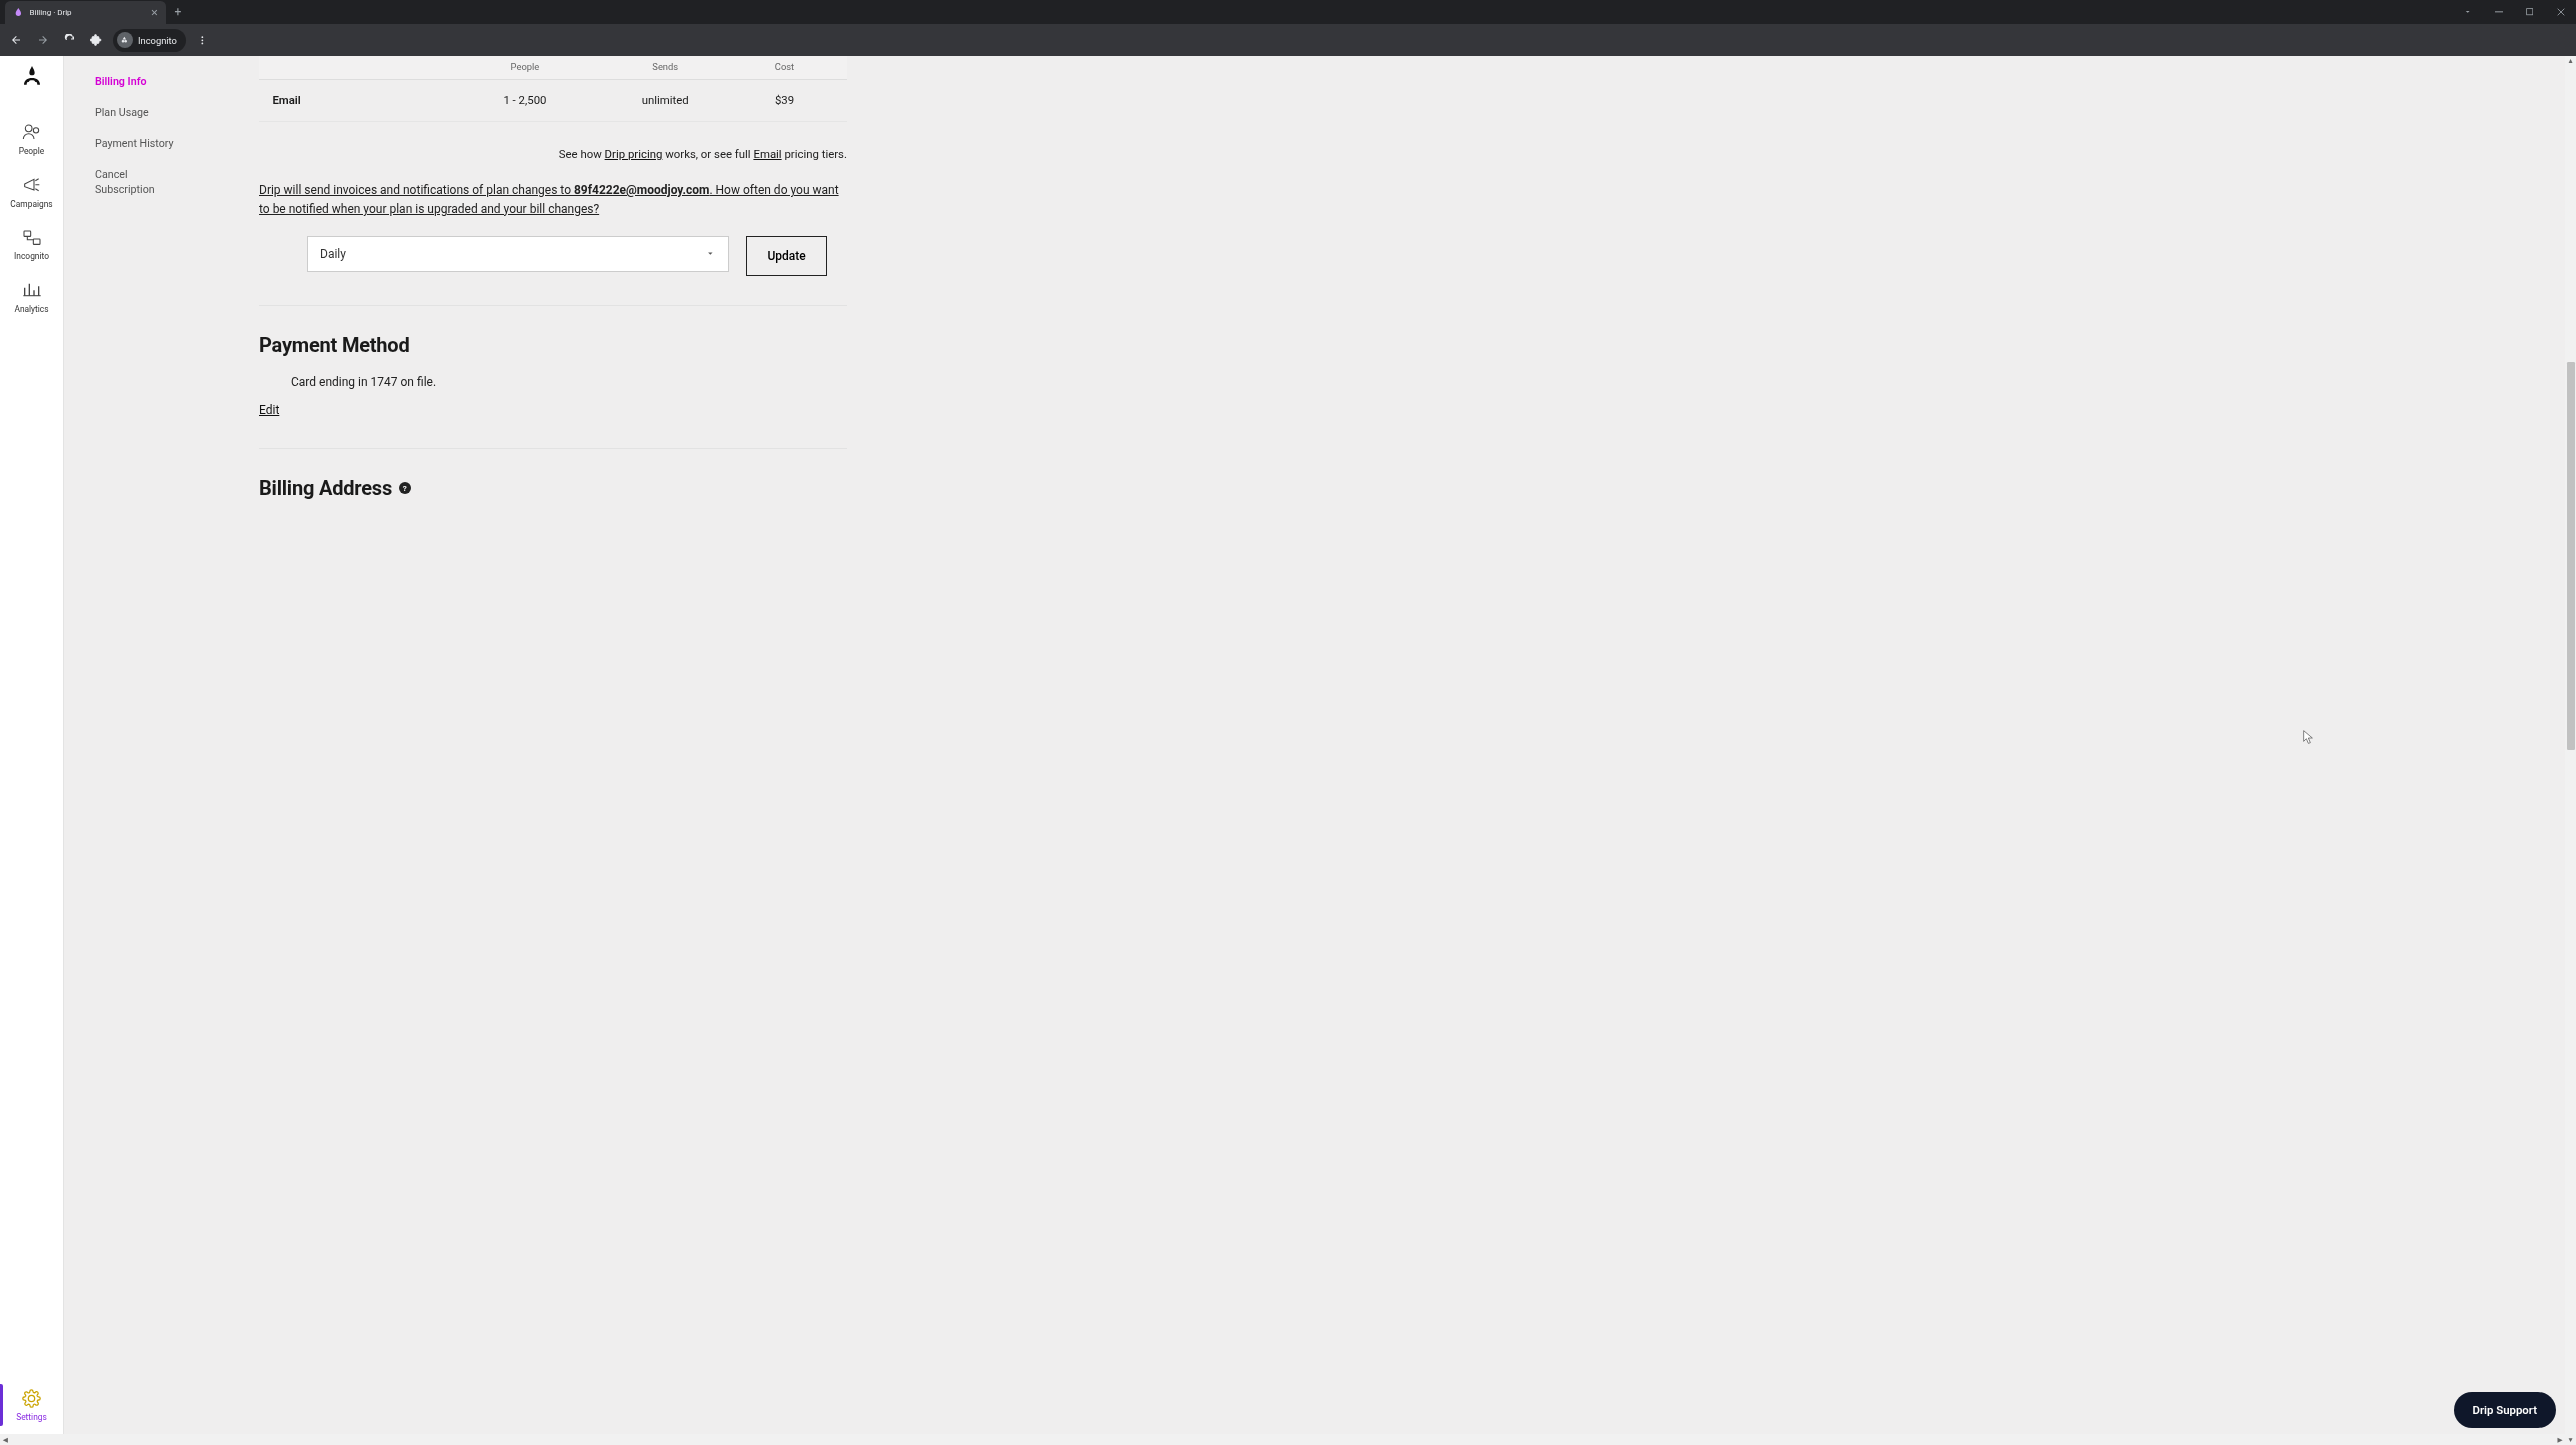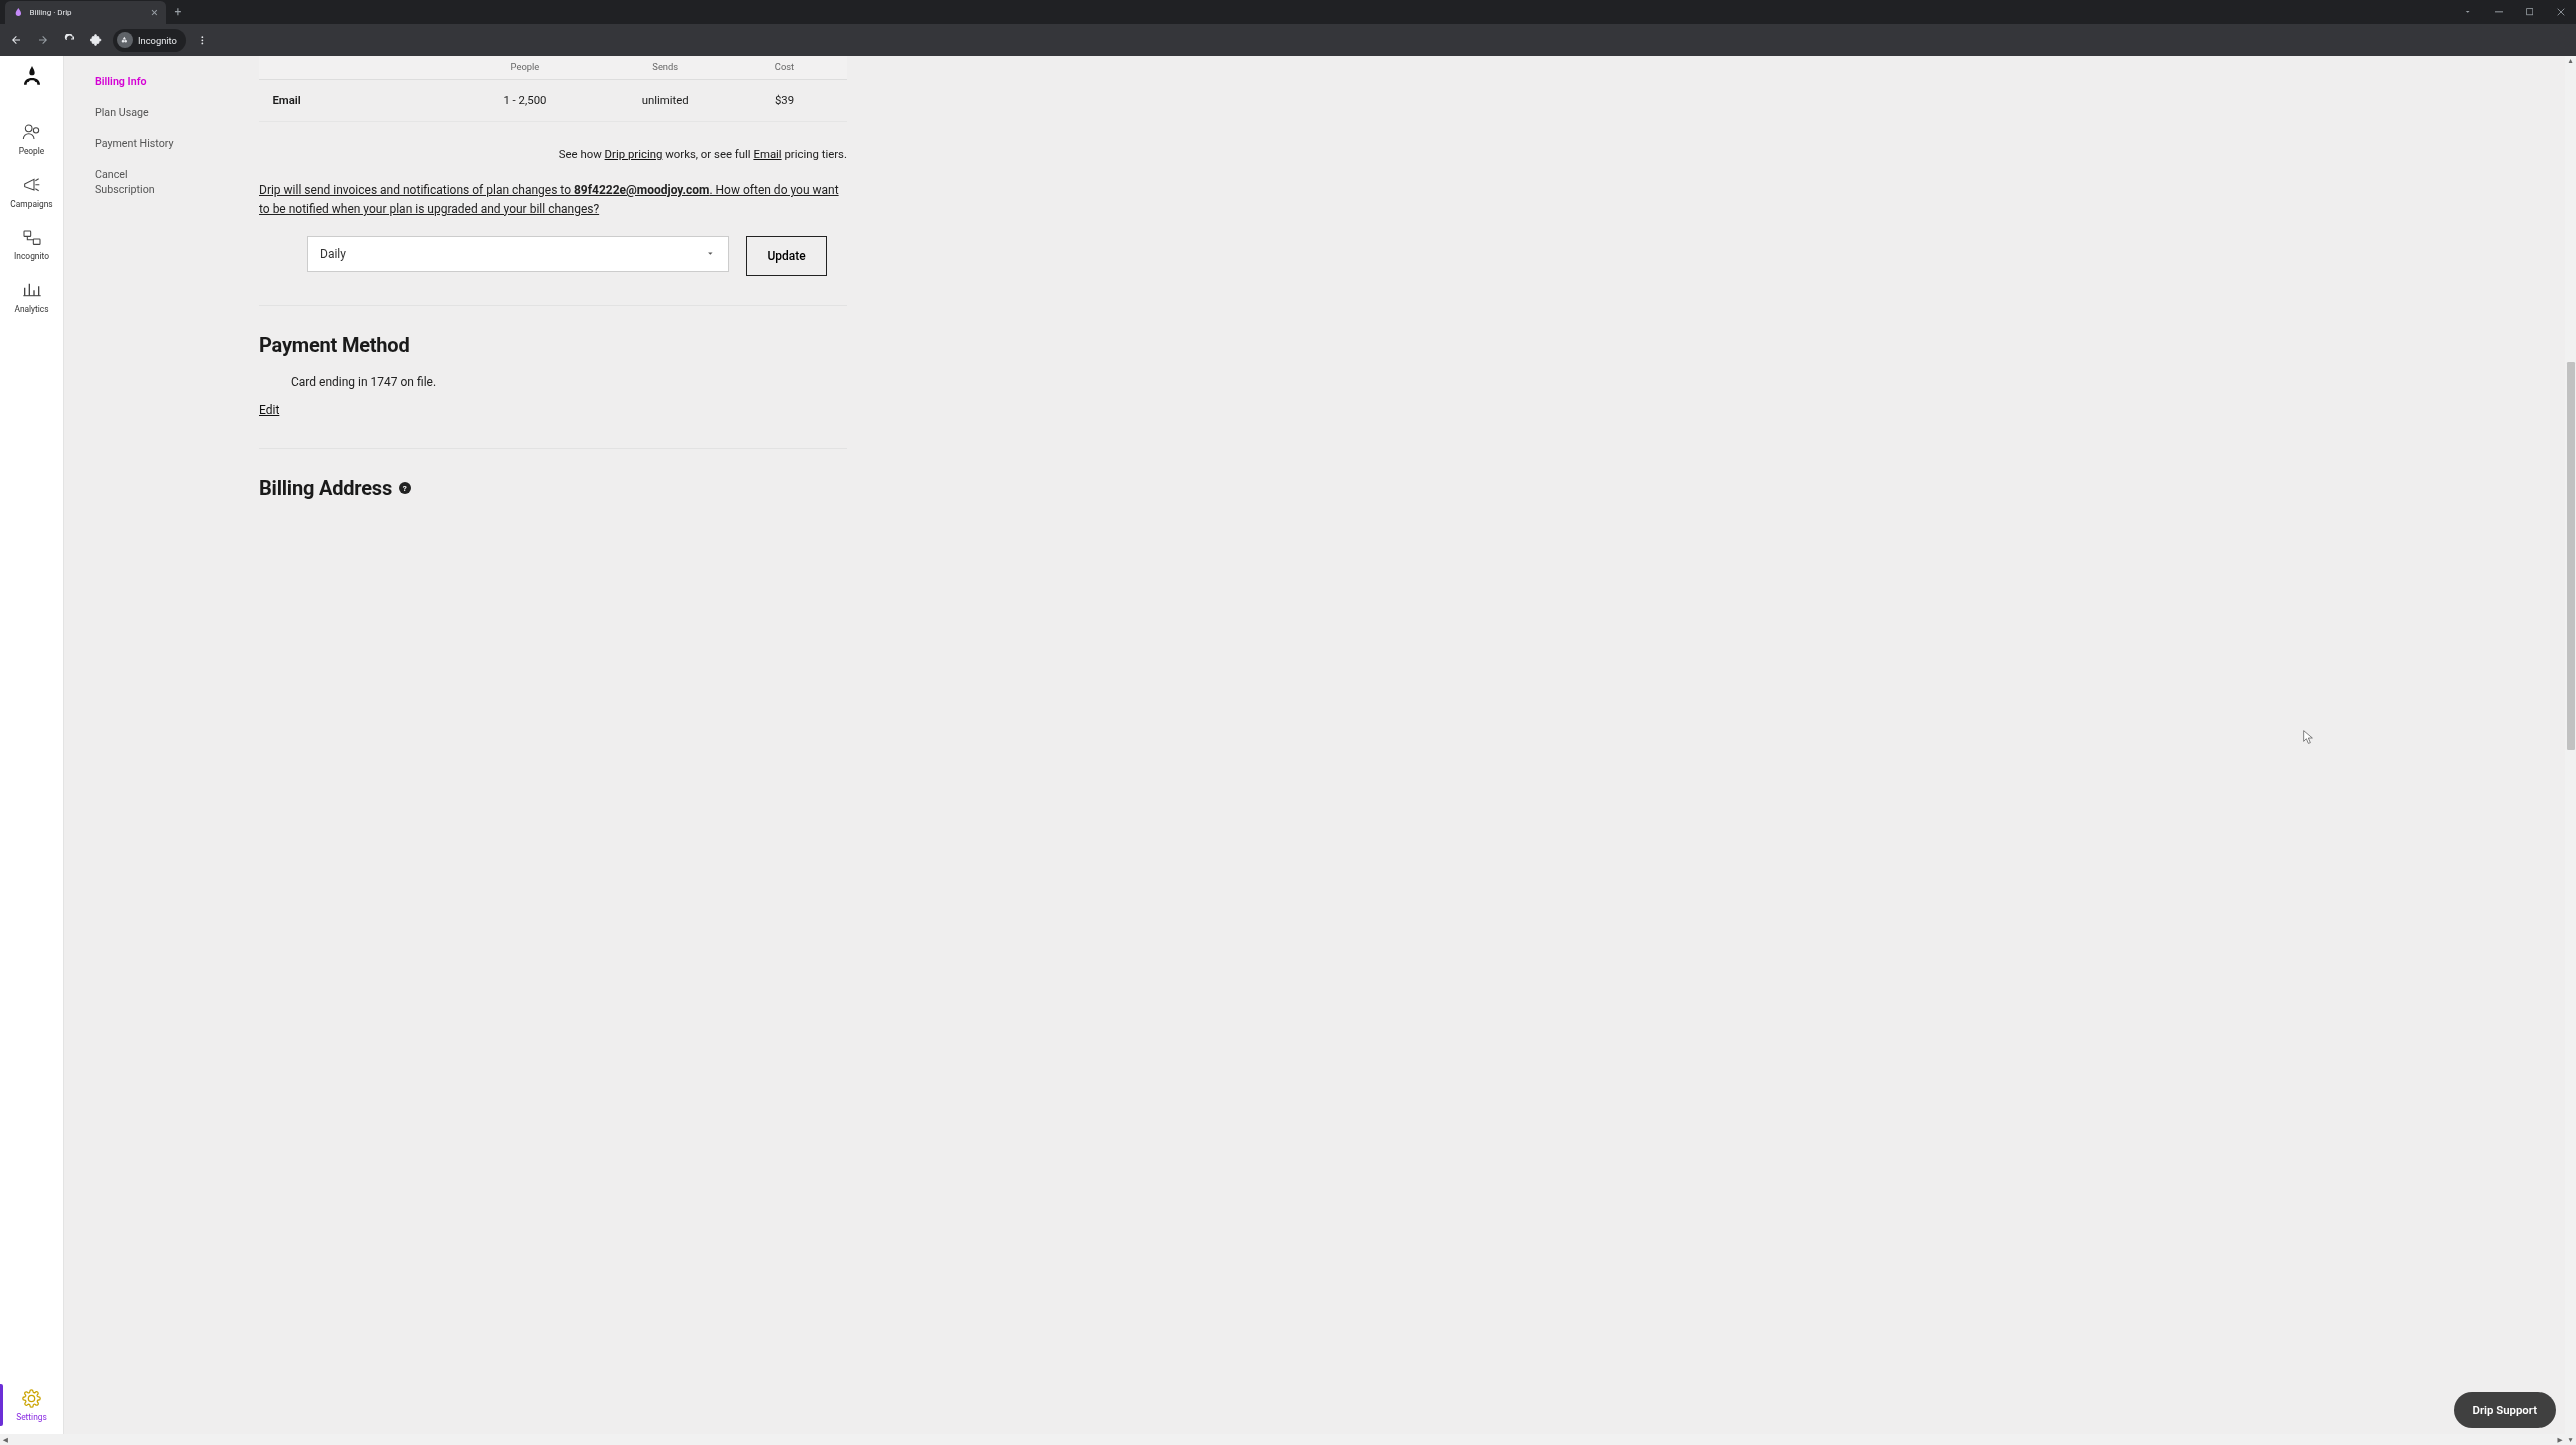--- a/index.html
+++ b/index.html
@@ -69,21 +69,21 @@
 
 hr.rule { border: none; border-top: 0.7px solid #e2e2e2; margin: 0 0 27px; }
 
 h2.section { font-size: 20px; font-weight: 700; margin-bottom: 17.4px; letter-spacing: -0.2px; }
 .card-text { font-size: 12px; color: #222; margin-bottom: 14.7px; margin-left: 32px; }
 .edit-link { font-size: 12px; color: #111; text-decoration: underline; cursor: pointer; display: inline-block; margin-bottom: 31px; }
 
 .ba-head { display: flex; align-items: center; gap: 6.7px; }
 .help-dot { width: 12px; height: 12px; border-radius: 50%; background: #222; color: #fff; font-size: 8px; font-weight: 700; display: inline-flex; align-items: center; justify-content: center; cursor: pointer; }
 
-.support-pill { position: absolute; right: 20px; bottom: 17.4px; background: #404040; color: #fff; padding: 10.7px 19px; border-radius: 20px; font-size: 11.4px; font-weight: 600; cursor: pointer; }
+.support-pill { position: absolute; right: 20px; bottom: 17.4px; background: #0f172a; color: #fff; padding: 10.7px 19px; border-radius: 20px; font-size: 11.4px; font-weight: 600; cursor: pointer; }
 
 .cursor { position: absolute; width: 10.7px; height: 14.7px; pointer-events: none; }
 svg { display: block; }
 </style>
 </head>
 <body>
 
 <div class="browser">
 
   <div class="tab-bar">

